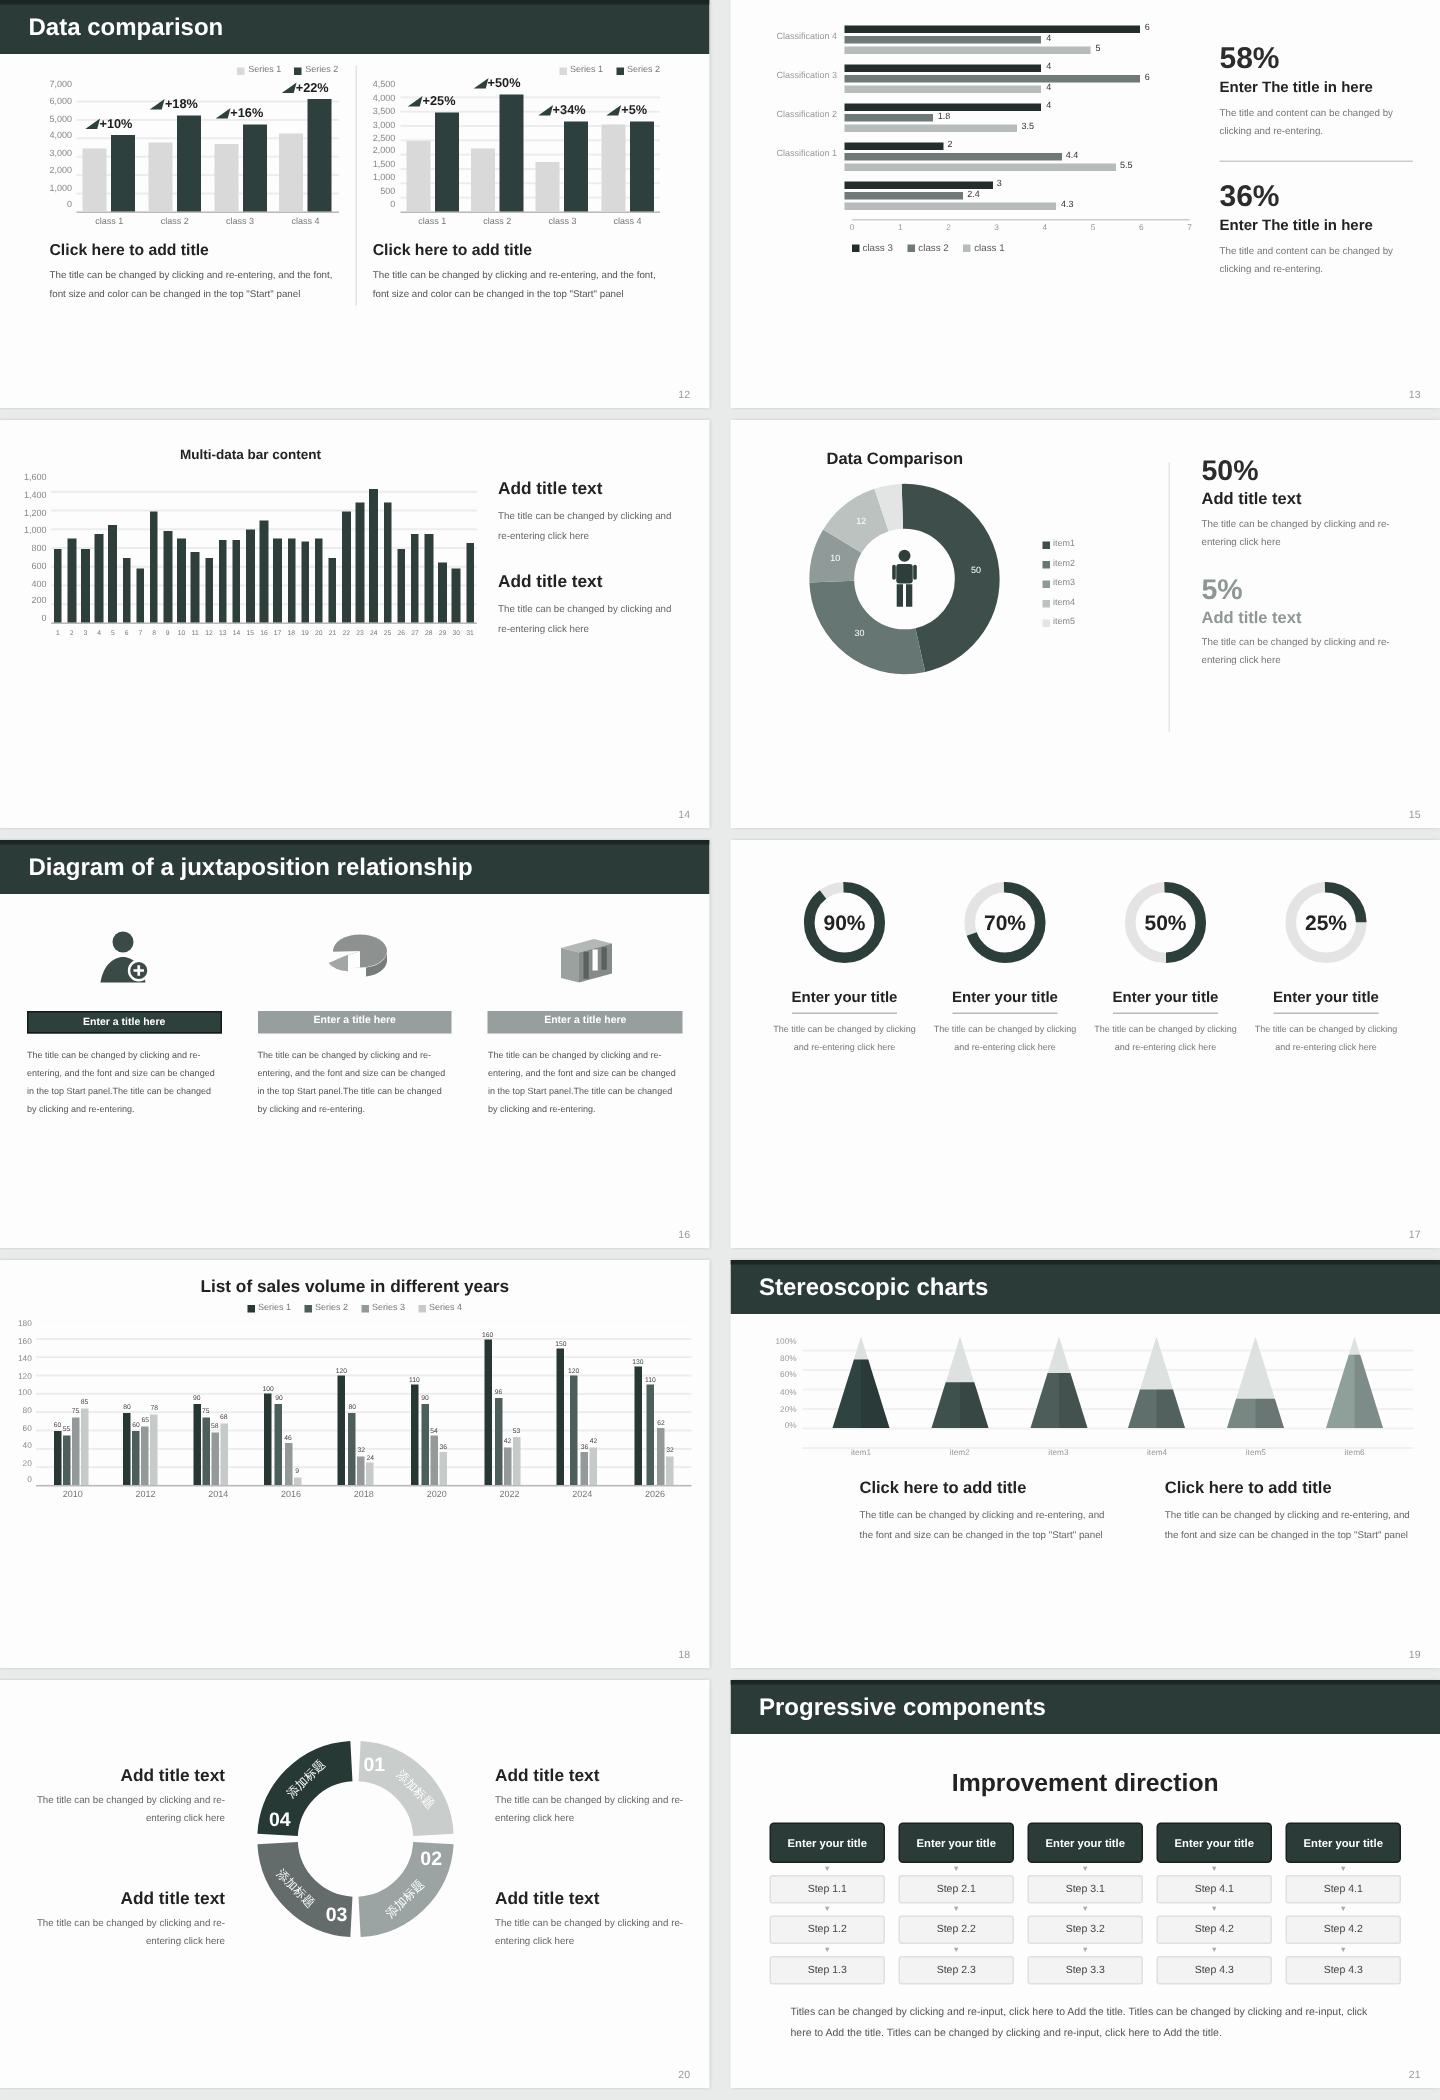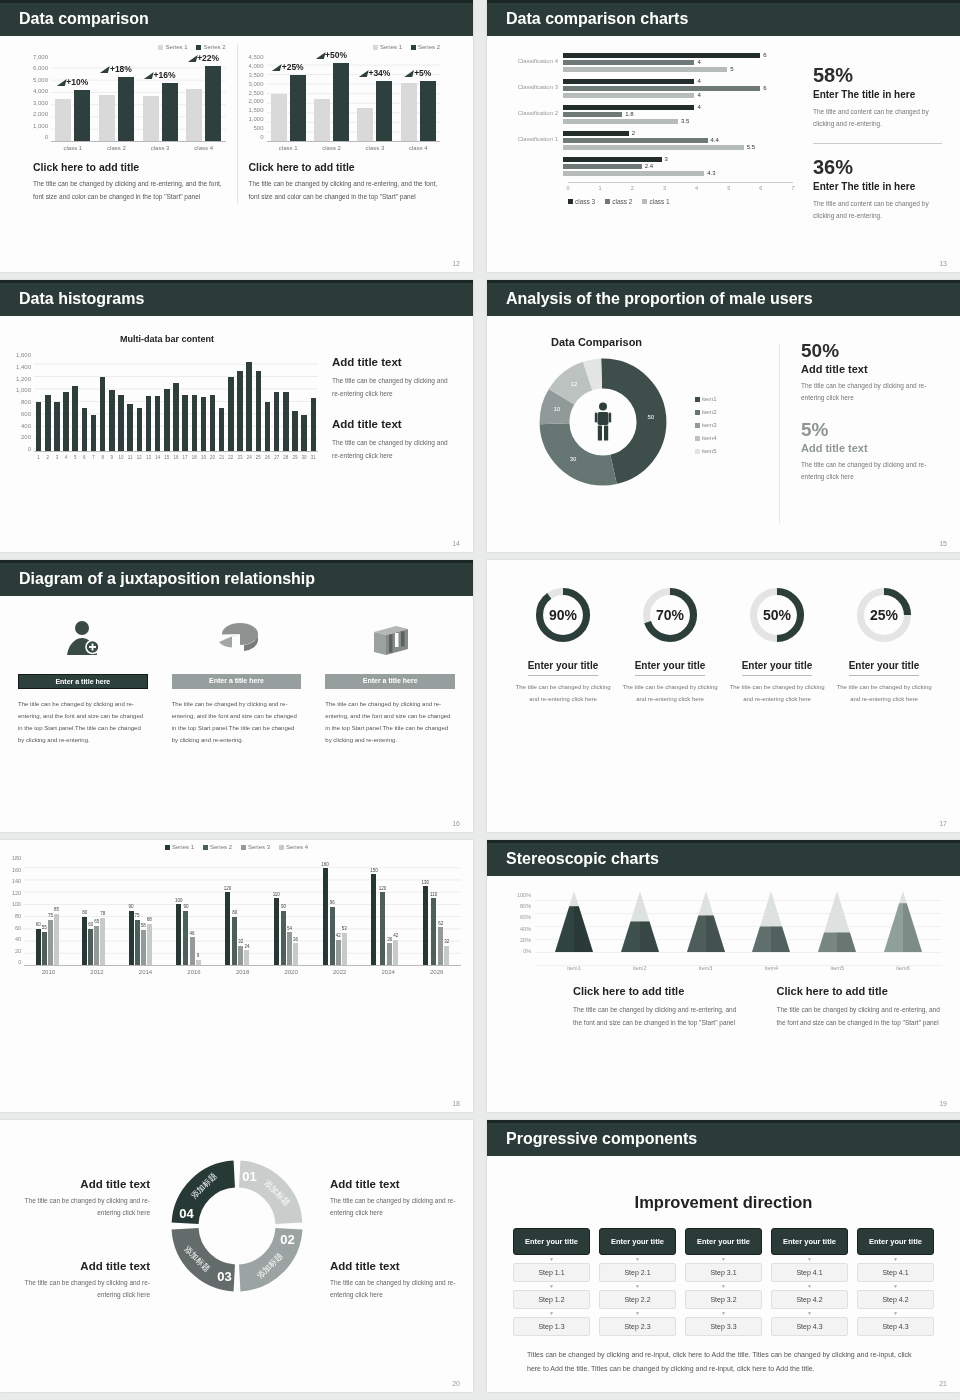--- a/index.html
+++ b/index.html
@@ -114,21 +114,21 @@
 .seglab{position:absolute;font-size:8px;color:#fff;white-space:nowrap;z-index:2;}
 .tb{position:absolute;width:142px;}
 .tb h4{font-size:11.5px;color:#222;margin-bottom:5px;}
 .tb p{font-size:6.5px;color:#666;line-height:1.9;}
 .tb.l{text-align:right;left:8px;}
 .tb.r{left:330px;width:136px;text-align:left;}
 .tb.t{top:58px;}
 .tb.b{top:140px;}
 
 .s21wrap{padding:12px 26px 0;}
-.s21wrap h2{text-align:center;font-size:16.5px;color:#222;margin:25px 0 16px;}
+.s21wrap h2{text-align:center;font-size:16.5px;color:#222;margin:12px 0 16px;}
 .cols{display:flex;gap:9px;}
 .col{flex:1;display:flex;flex-direction:column;}
 .chead{background:#2b3b38;border:1px solid #18221f;border-radius:3px;color:#fff;font-size:7.5px;font-weight:bold;text-align:center;padding:8px 0;}
 .carrow{text-align:center;font-size:5px;color:#aaa;line-height:8px;}
 .cstep{background:#f3f3f3;border:1px solid #e0e0e0;border-radius:2px;font-size:7px;color:#444;text-align:center;padding:5px 0;}
 .s21foot{font-size:7px;color:#555;line-height:1.95;margin-top:12px;padding:0 14px;}
 </style>
 </head>
 <body>
 
@@ -277,21 +277,20 @@
             </div>
           </div>
         <h3 class="phead">Click here to add title</h3>
         <p class="pbody">The title can be changed by clicking and re-entering, and the font, font size and color can be changed in the top "Start" panel</p>
       </div>
     </div>
     <span class="pagenum">12</span>
   </section>
 
   <section class="slide">
-    <header class="shead"><span>Data comparison charts</span></header>
     <div class="s13wrap">
       <div class="hchartbox">
           <div class="hrow">
             <div class="hlab">Classification 4</div>
             <div class="hgrp">
               <div class="hline">
                 <div class="hbar" style="width: 85.7143%; background: rgb(35, 46, 44);"></div>
                 <span class="hval">6</span>
               </div>
               <div class="hline">
@@ -398,21 +397,20 @@
           <div class="pct">36%</div>
           <div class="sh">Enter The title in here</div>
           <div class="sb">The title and content can be changed by clicking and re-entering.</div>
         </div>
       </div>
     </div>
     <span class="pagenum">13</span>
   </section>
 
   <section class="slide">
-    <header class="shead"><span>Data histograms</span></header>
     <div class="s14wrap">
       <div class="s14chart chart">
           <div class="ctitle">Multi-data bar content</div>
           <div class="vmain">
             <div class="yax" style="height: 100px;">
               <div class="ylab">1,600</div>
               <div class="ylab">1,400</div>
               <div class="ylab">1,200</div>
               <div class="ylab">1,000</div>
               <div class="ylab">800</div>
@@ -625,21 +623,20 @@
         <div class="tblock">
           <h4>Add title text</h4>
           <p>The title can be changed by clicking and re-entering click here</p>
         </div>
       </div>
     </div>
     <span class="pagenum">14</span>
   </section>
 
   <section class="slide">
-    <header class="shead"><span>Analysis of the proportion of male users</span></header>
     <div class="s15wrap">
       <div class="dtitle">Data Comparison</div>
       <div class="donutbox">
         <svg class="micon" width="24" height="40" viewBox="0 0 24 40">
           <circle cx="12" cy="4.5" r="4" fill="#2e3f3b"></circle>
           <rect x="6.5" y="10" width="11" height="13" rx="2" fill="#2e3f3b"></rect>
           <rect x="3.8" y="10.5" width="2.4" height="10" rx="1.2" fill="#2e3f3b"></rect>
           <rect x="17.8" y="10.5" width="2.4" height="10" rx="1.2" fill="#2e3f3b"></rect>
           <rect x="6.8" y="23.5" width="4.2" height="15" fill="#2e3f3b"></rect>
           <rect x="13" y="23.5" width="4.2" height="15" fill="#2e3f3b"></rect>
@@ -755,20 +752,21 @@
         <div><span class="rtitle">Enter your title</span></div>
         <p class="rbody">The title can be changed by clicking and re-entering click here</p>
       </div>
     </div>
     <span class="pagenum">17</span>
   </section>
 
   <section class="slide">
     <div class="s18wrap">
       <div class="s18chart chart">
+          <div class="ctitle">List of sales volume in different years</div>
           <div class="clegend tc">
             <span class="lgit"><span class="sq" style="background: rgb(39, 55, 52);"></span>Series 1</span>
             <span class="lgit"><span class="sq" style="background: rgb(76, 95, 91);"></span>Series 2</span>
             <span class="lgit"><span class="sq" style="background: rgb(148, 154, 153);"></span>Series 3</span>
             <span class="lgit"><span class="sq" style="background: rgb(198, 202, 201);"></span>Series 4</span>
           </div>
           <div class="vmain">
             <div class="yax" style="height: 110px;">
               <div class="ylab">180</div>
               <div class="ylab">160</div>

